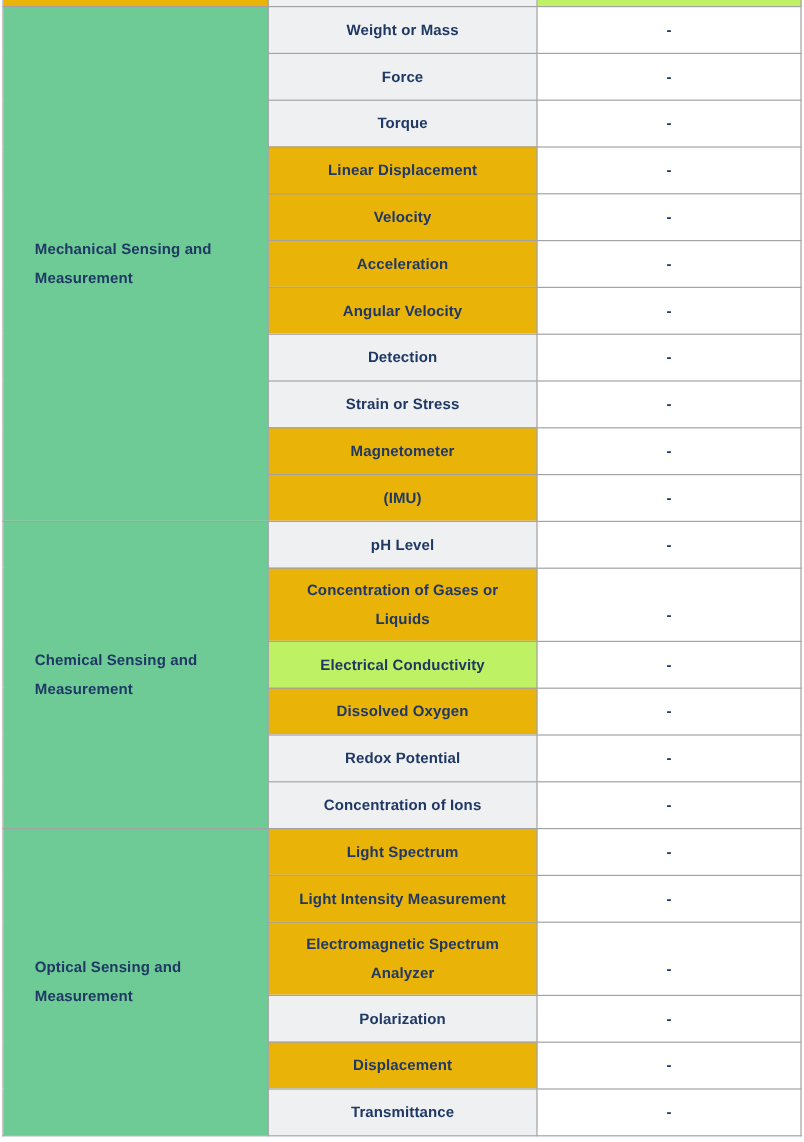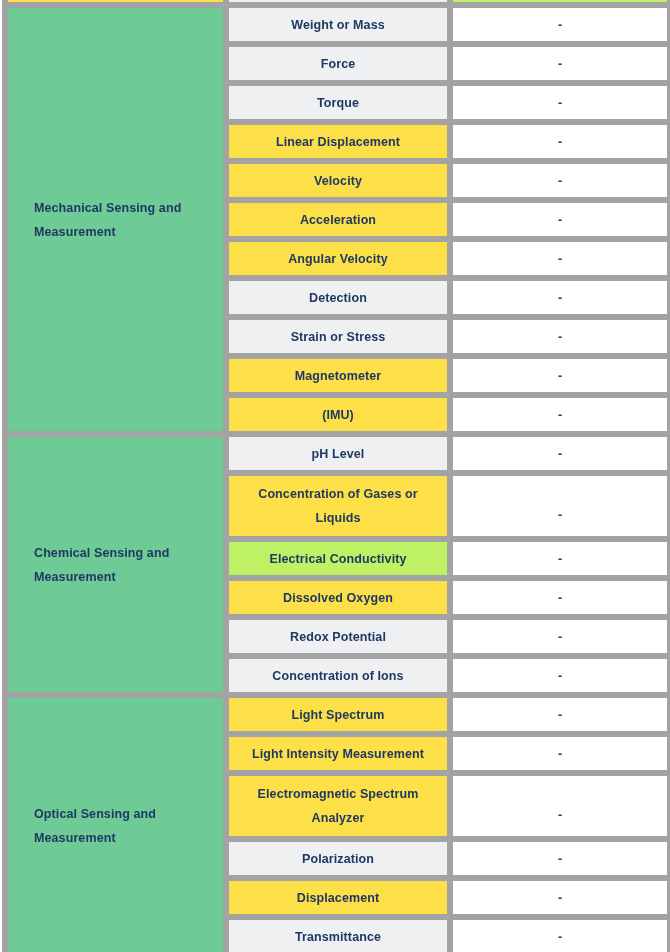--- a/index.html
+++ b/index.html
@@ -28,28 +28,28 @@
     width: 665px;
     margin-left: 2px;
     margin-top: 0;
   }
 
   table.matrix col.c-cat   { width: 221px; }
   table.matrix col.c-item  { width: 224px; }
   table.matrix col.c-val   { width: 220px; }
 
   table.matrix td {
-    border: 6px solid #a3a3a3;
+    border: 1px solid #a3a3a3;
     padding: 0;
     vertical-align: middle;
     box-sizing: border-box;
   }
 
   
-  .bg-green { background: #fde047; }
+  .bg-green { background: #eab308; }
   .bg-grey  { background: #EFF0F1; }
   .bg-white { background: #bef264; }
 
   
   td.cat {
     background: #6ECB96;
     vertical-align: top;
     padding-top: 12px;
   }
   .cat-label {

